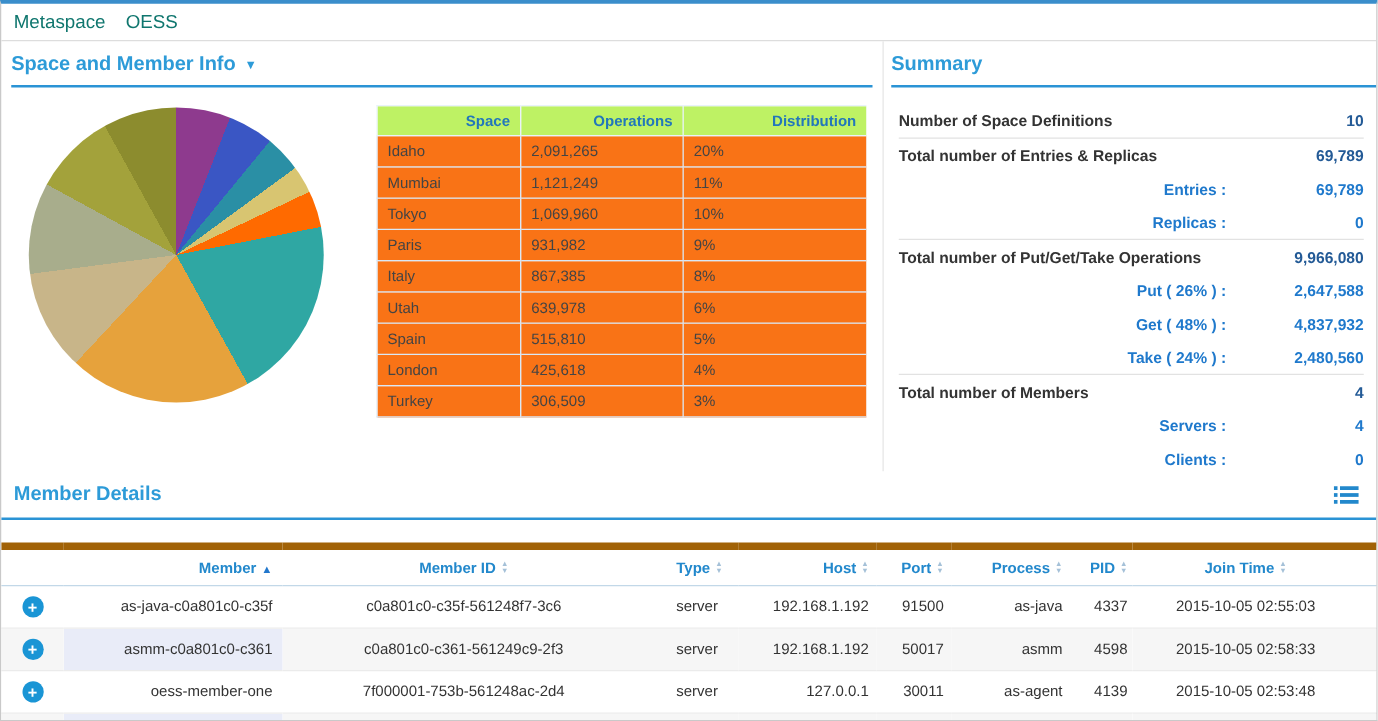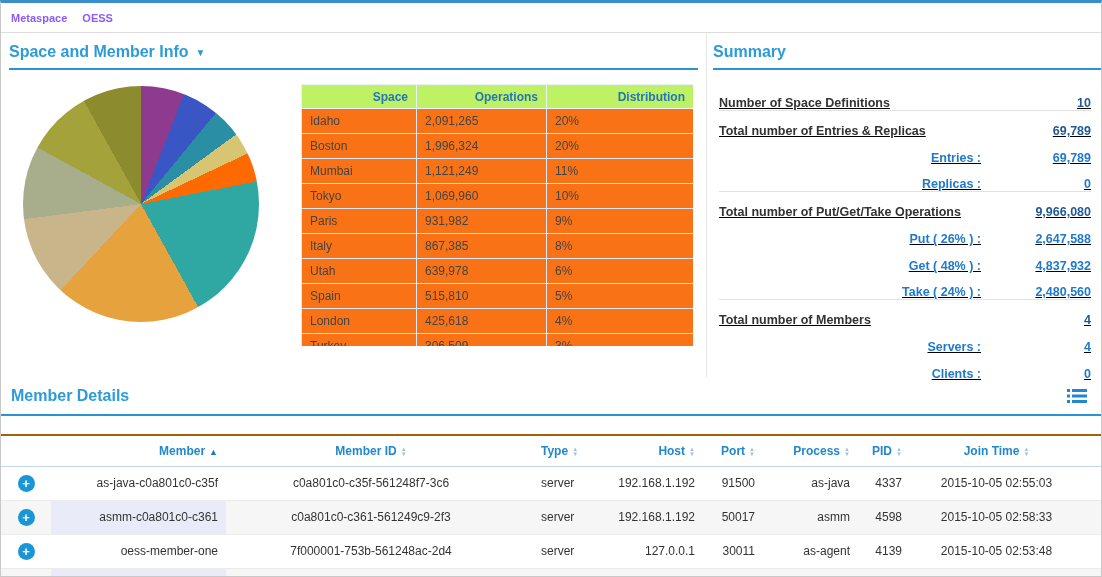--- a/index.html
+++ b/index.html
@@ -2,21 +2,21 @@
 <html><head>
 <meta charset="utf-8">
 <style>
   * { margin:0; padding:0; box-sizing:border-box; }
   body { font-family:"Liberation Sans", sans-serif; background:#fff; }
   .page { width:1102px; height:577px; border:1px solid #c9c9c9; border-top:3px solid #3a8ecb;
           overflow:hidden; background:#fff; position:relative; }
 
   
   .top-header { height:30px; border-bottom:1px solid #dddddd; display:flex; align-items:center; padding:0 10px; }
-  .app-title { color:#8b5cf6; font-size:11px; font-weight:bold; }
+  .app-title { color:#0f766e; font-size:15px; font-weight:normal; }
   .app-title .t2 { margin-left:12px; }
 
   
   .main { display:flex; height:344px; }
   .left-panel { width:706px; border-right:1px solid #e6e6e6; position:relative; }
   .summary-panel { flex:1; position:relative; }
 
   .section-title-row { display:flex; align-items:center; margin:10px 8px 0 8px; padding-bottom:7px;
                        border-bottom:2px solid #2a93d5; }
   .section-title { color:#2d9bd8; font-weight:bold; font-size:16px; }
@@ -28,36 +28,36 @@
   .space-table-wrap { position:absolute; left:300px; top:14px; width:392px; height:262px; overflow:hidden; }
   table.space-table { width:100%; border-collapse:collapse; font-size:12px; table-layout:fixed; }
   .space-table th { background:#bef264; color:#2277bb; text-align:right; font-weight:bold; height:24px;
                     padding:0 8px; border:1px solid #e9f2fa; border-left:1px solid #ffffff; }
   .space-table th:first-child { border-left:1px solid #e9f2fa; }
   .space-table td { height:25px; padding:0 8px; color:#444; border:1px solid #d9e8f6; background:#f97316; }
   .col-space { width:115px; } .col-ops { width:130px; } .col-dist { width:147px; }
 
   
   .summary-rows { padding:14px 10px 0 12px; }
-  .sum-row { display:flex; align-items:flex-end; height:27px; font-size:12.5px;text-decoration:underline; }
+  .sum-row { display:flex; align-items:center; height:27px; font-size:12.5px; }
   .sum-row.divider { border-bottom:1px solid #e2e2e2; }
   .sum-label-major { flex:1; color:#333; font-weight:bold; }
   .sum-label-sub { flex:1; text-align:right; color:#1f79cc; font-weight:bold; }
   .sum-value { width:110px; text-align:right; font-weight:bold; color:#235a96; }
   .sum-row.sub .sum-value { color:#1f79cc; }
 
   
   .member-details { padding-top:4px; }
   .md-title-row { display:flex; align-items:center; justify-content:space-between;
                   padding:6px 14px 9px 10px; border-bottom:2px solid #2a93d5; }
   .list-icon svg { display:block; }
 
   table.member-table { width:100%; border-collapse:collapse; margin-top:18px; font-size:12px; table-layout:fixed; }
   .member-table thead th { height:31px; color:#2288cc; font-weight:bold; background:#fff;
-                           border-top:2px solid #a16207; border-bottom:1px solid #c2d8e8; }
+                           border-top:6px solid #a16207; border-bottom:1px solid #c2d8e8; }
   .member-table tbody td { height:34px; color:#333; border-bottom:1px solid #ebebeb; background:#fff;
                            overflow:hidden; white-space:nowrap; }
   .member-table tr.alt td { background:#f6f6f6; }
   td.member-cell, tr.alt td.member-cell { background:#e9ecf8; }
 
   .c-icon { width:50px; text-align:center; }
   .c-member { width:175px; text-align:right; padding-right:8px; }
   .c-id { width:290px; text-align:center; }
   .c-type { width:75px; text-align:left; padding-left:25px; }
   .c-host { width:110px; text-align:right; padding-right:6px; }
@@ -102,25 +102,20 @@
               <tr>
                 <th class="col-space">Space</th>
                 <th class="col-ops">Operations</th>
                 <th class="col-dist">Distribution</th>
               </tr>
             </thead>
             <tbody>
               <tr>
                 <td>Idaho</td>
                 <td>2,091,265</td>
-                <td>20%</td>
-              </tr>
-              <tr>
-                <td>Boston</td>
-                <td>1,996,324</td>
                 <td>20%</td>
               </tr>
               <tr>
                 <td>Mumbai</td>
                 <td>1,121,249</td>
                 <td>11%</td>
               </tr>
               <tr>
                 <td>Tokyo</td>
                 <td>1,069,960</td>

